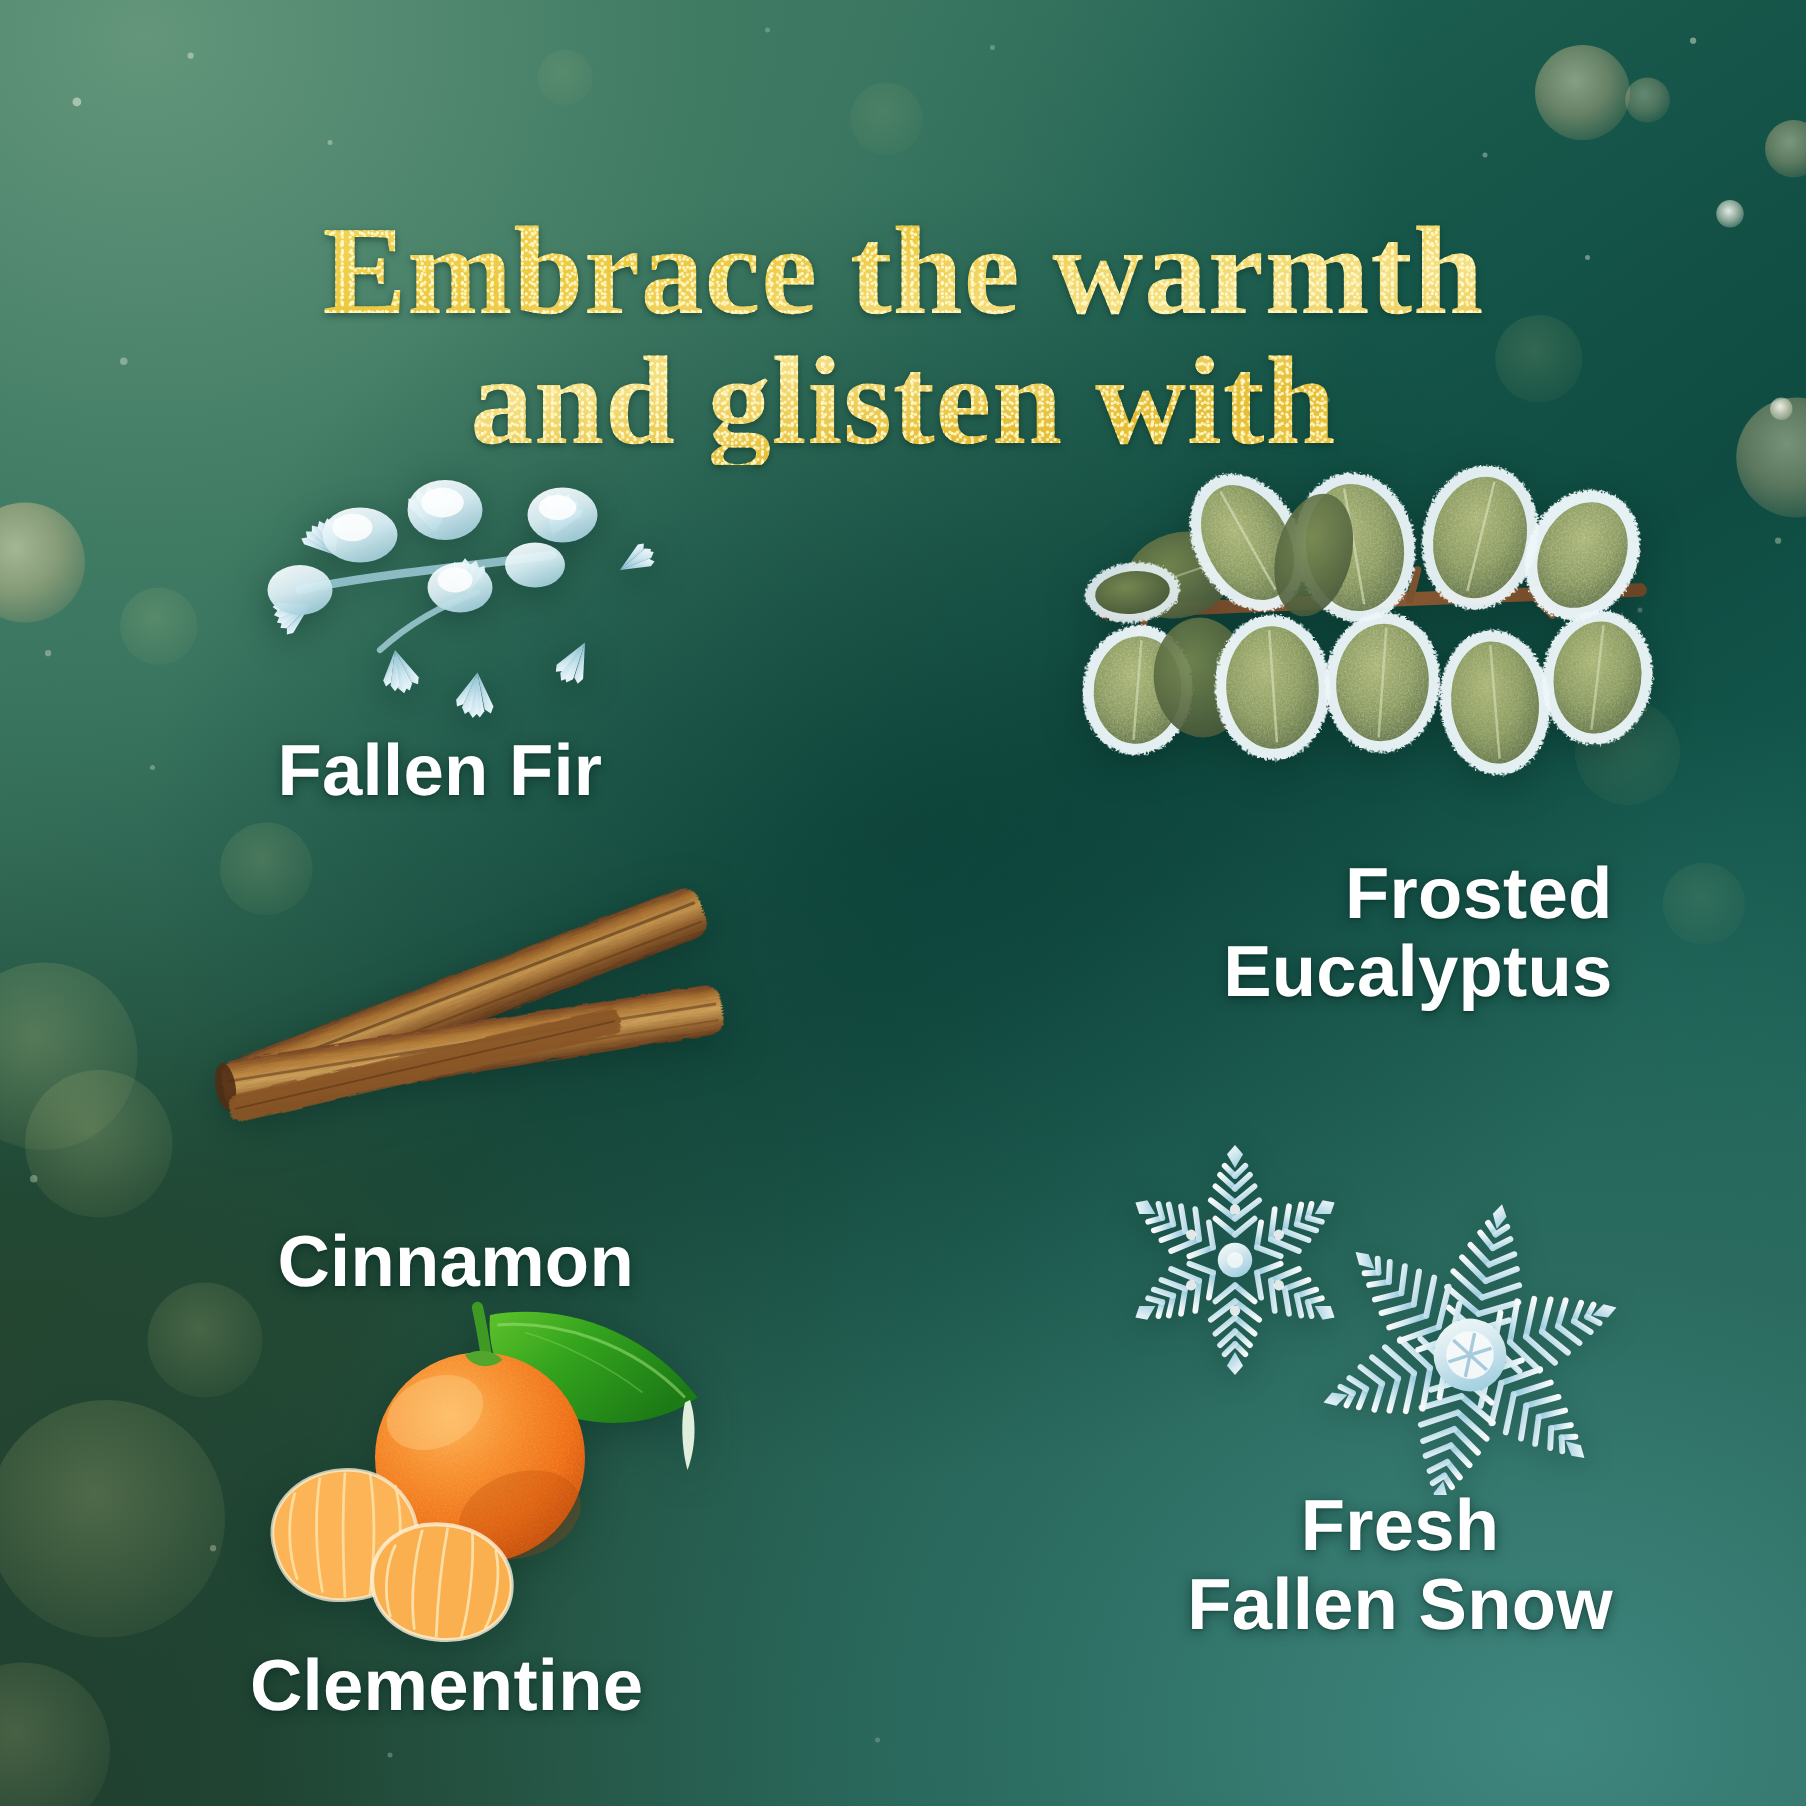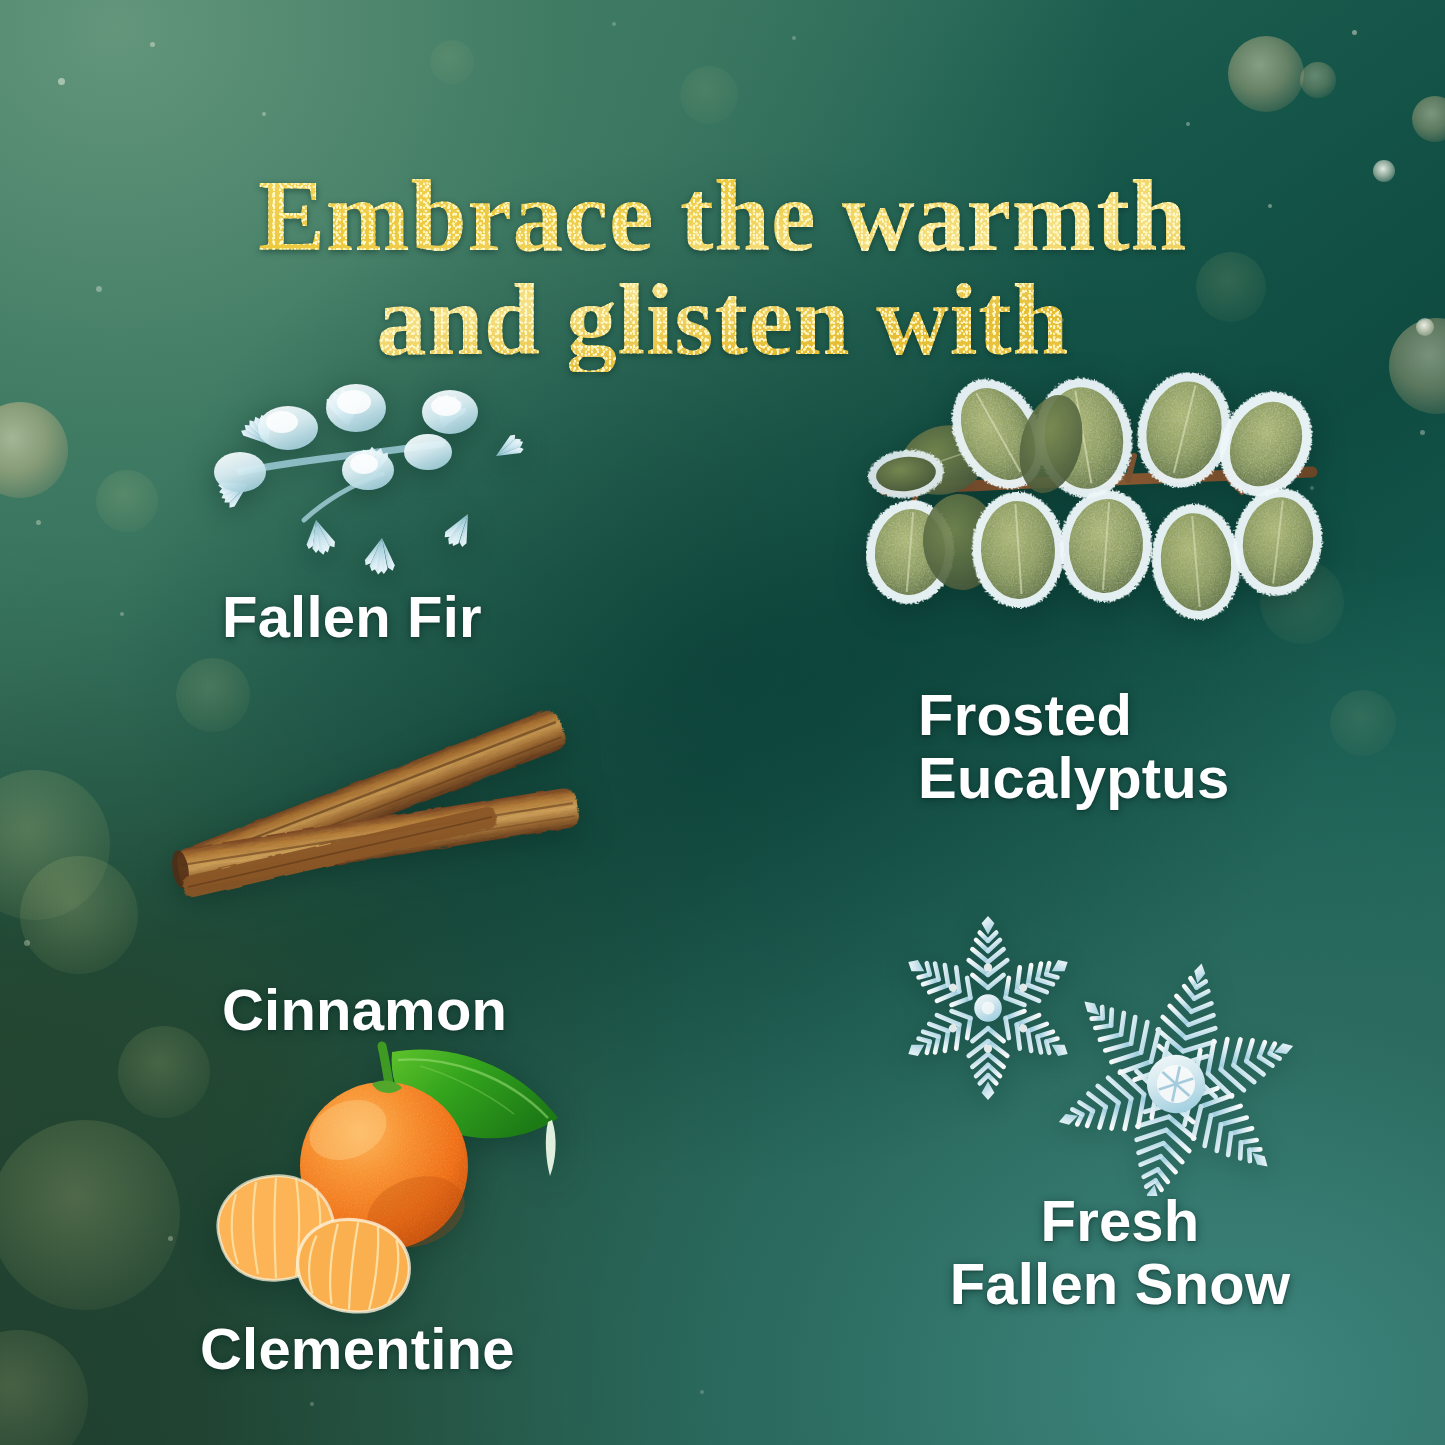--- a/index.html
+++ b/index.html
@@ -66,21 +66,21 @@
     font-size:58px;
     font-weight:700;
     line-height:1.08;
     letter-spacing:.2px;
     text-shadow:0 2px 10px rgba(6,42,35,.60), 0 1px 2px rgba(6,42,35,.45);
     white-space:pre-line;
   }
   #lab-balsam{left:222px;top:586px;}
   #lab-cinnamon{left:222px;top:938px;margin-top:41px;}
   #lab-clementine{left:200px;top:1318px;}
-  #lab-euca{left:918px;top:684px;text-align:left;width:340px;}
+  #lab-euca{left:950px;top:684px;text-align:right;width:340px;}
   #lab-snow{left:930px;top:1190px;text-align:center;width:380px;}
 
   
   .art{position:absolute;}
 
   
   #art-fir{left:196px;top:324px;width:340px;height:262px;}
   .fir-svg{width:100%;height:100%;filter:drop-shadow(0 6px 14px rgba(5,40,34,.45));}
 
   

